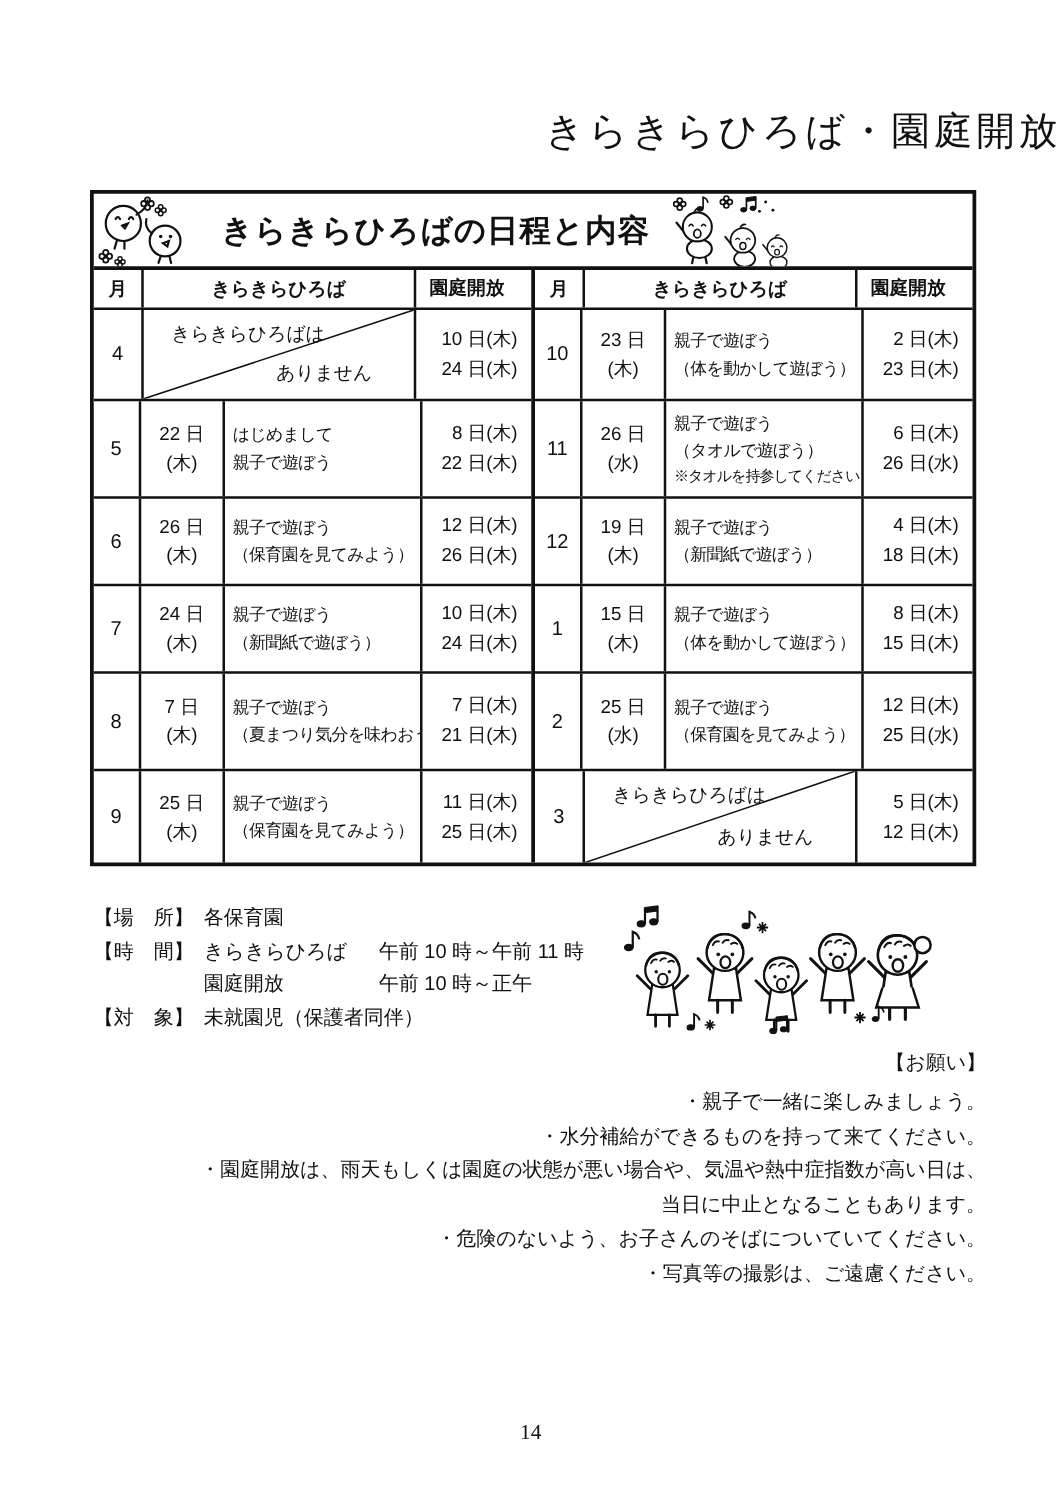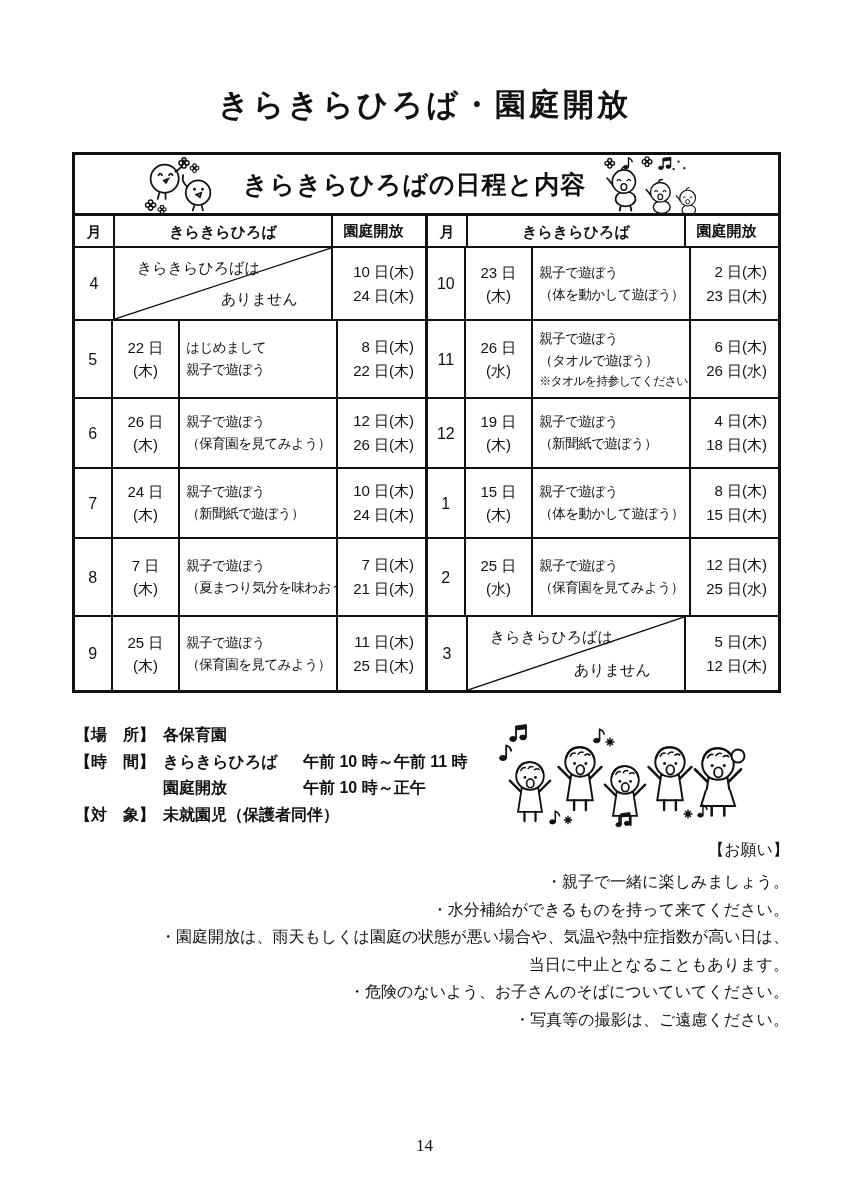--- a/index.html
+++ b/index.html
@@ -3,31 +3,31 @@
 <meta charset="utf-8">
 <style>
   html,body{margin:0;padding:0;}
   body{
     width:849px;height:1200px;position:relative;background:#fff;
     font-family:"Liberation Sans",sans-serif;color:#111;
     -webkit-font-smoothing:antialiased;overflow:hidden;
   }
   
   .page-title{
-    position:absolute;top:84px;left:0;right:0;text-align:center;
-    font-size:31px;font-weight:bold;letter-spacing:3px;
+    position:absolute;top:84px;left:0;right:0;text-align:right;
+    font-size:31px;font-weight:normal;letter-spacing:3px;
   }
   
   .sched{
     position:absolute;left:72px;top:152px;
     border:3px solid #111;background:#fff;
   }
   .caption-row{
     height:58px;border-bottom:3px solid #111;
-    display:flex;align-items:center;justify-content:center;gap:16px;
+    display:flex;align-items:center;justify-content:flex-start;gap:16px;
   }
   .caption-text{font-size:25px;font-weight:bold;letter-spacing:1px;white-space:nowrap;}
   .tbody{display:flex;align-items:stretch;}
   .vdivider{width:3px;background:#111;flex:0 0 3px;}
   .half{width:350px;}
   .trow{display:flex;}
   .half .trow + .trow{border-top:2px solid #111;}
   .thead{height:30px;}
   .cell{
     border-right:2px solid #111;box-sizing:border-box;
@@ -43,21 +43,21 @@
   .c-span{width:218px;padding-left:36px;}
   .c-garden{width:92px;align-items:flex-end;padding-right:11px;line-height:24px;white-space:nowrap;}
   .th{font-weight:bold;align-items:center;justify-content:center;font-size:15px;letter-spacing:0;}
   .th.c-act,.th.c-span{padding-left:0;}
   .closed{position:relative;font-size:15px;}
   .closed .cl1{position:absolute;left:22px;top:8px;white-space:nowrap;}
   .closed .cl2{position:absolute;left:106px;bottom:9px;white-space:nowrap;}
   .diag{position:absolute;left:0;top:0;width:100%;height:100%;}
   
   .details{position:absolute;left:75px;top:722px;font-size:16px;line-height:26.5px;}
-  .drow{display:flex;white-space:nowrap;font-weight:bold;}
+  .drow{display:flex;white-space:nowrap;}
   .dlabel{width:88px;flex:0 0 88px;}
   .dname{width:140px;flex:0 0 140px;}
   
   .requests{position:absolute;left:75px;top:840px;font-size:16px;text-align:right;}
   .req-items{margin-left:85px;margin-top:7px;line-height:27.5px;}
   .req-line{white-space:nowrap;}
   .req-line.cont{padding-left:16px;}
   
   .sing{position:absolute;left:492px;top:718px;}
   .capart{flex:0 0 auto;}

